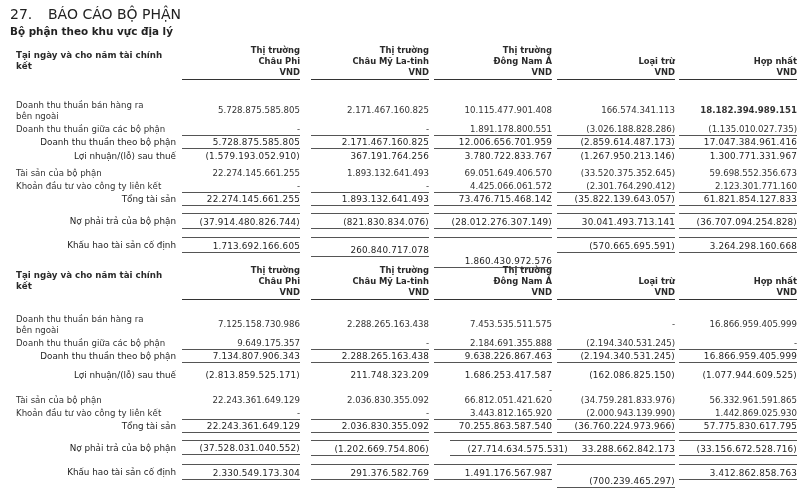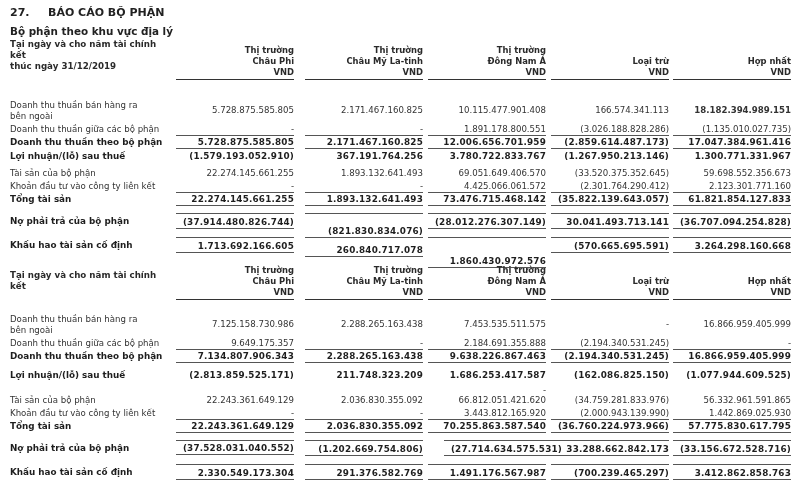--- a/index.html
+++ b/index.html
@@ -5,28 +5,28 @@
   html, body { margin: 0; padding: 0; background: #ffffff; }
   body {
     width: 800px; height: 491px; overflow: hidden;
     font-family: "DejaVu Sans", "Liberation Sans", sans-serif;
     color: #2a2a2a;
     font-size: 8.6px;
     position: relative;
   }
   .heading {
     position: absolute; left: 10px; top: 6px;
-    font-weight: bold; font-size: 11px; color: #222;
+    font-weight: normal; font-size: 14px; color: #222;
   }
   .heading .num { display: inline-block; width: 38px; }
   .subheading {
     position: absolute; left: 10px; top: 25px;
     font-weight: bold; font-size: 10.4px; color: #222;
   }
-  .section { position: absolute; left: 8px; width: 780px; }
+  .section { position: absolute; left: 14px; width: 780px; }
   .hdr { position: relative; height: 36px; }
   .hdr .period {
     position: absolute; left: 2px; bottom: 8px; width: 160px;
     font-weight: bold; font-size: 8.7px; line-height: 11px; color: #2a2a2a;
   }
   .col {
     position: absolute; text-align: right; width: 118px;
   }
   .c1 { left: 168px; }
   .c2 { left: 297px; }
@@ -35,39 +35,38 @@
   .c5 { left: 665px; }
   .hdr .col {
     bottom: 0; font-weight: bold; font-size: 8.4px; line-height: 11px;
     border-bottom: 1.5px solid #333; padding-bottom: 1px;
   }
   .row { position: relative; }
   .row .label {
     position: absolute; left: 2px; width: 160px; color: #333; line-height: 10.5px;
   }
   .row .col { color: #333; line-height: 10.5px; }
-  .row.bold .label, .row.bold .col { font-weight: bold; color: #1e1e1e; }
+  .row.bold .label, .row.bold .col { font-weight: normal; color: #1e1e1e; text-align: right; }
   .row.bold .label { font-size: 8.8px; }
   .row.bold .col { font-size: 8.8px; letter-spacing: 0.2px; }
   .row.ul .col { border-bottom: 1px solid #555; }
   .row.ol .col { border-top: 1px solid #555; }
 </style>
 </head>
 <body>
 
 <div class="heading">
   <span class="num">27.</span><span>BÁO CÁO BỘ PHẬN</span>
 </div>
 <div class="subheading">Bộ phận theo khu vực địa lý</div>
 
 <div class="section" style="top:44px;">
   <div class="hdr">
     <div class="period">
       <div>Tại ngày và cho năm tài chính kết</div>
-      <div>thúc ngày 31/12/2019</div>
     </div>
     <div class="col c1">
         <div>Thị trường</div>
         <div>Châu Phi</div>
         <div>VND</div>
       </div>
     <div class="col c2">
         <div>Thị trường</div>
         <div>Châu Mỹ La-tinh</div>
         <div>VND</div>
@@ -149,21 +148,21 @@
     <div class="col c1">22.274.145.661.255</div>
     <div class="col c2">1.893.132.641.493</div>
     <div class="col c3">73.476.715.468.142</div>
     <div class="col c4">(35.822.139.643.057)</div>
     <div class="col c5">61.821.854.127.833</div>
   </div>
 
   <div class="row bold ol ul" style="position:absolute; top:169px; width:780px;">
     <div class="label" style="top:3px;">Nợ phải trả của bộ phận</div>
     <div class="col c1" style="padding-top:3px;">(37.914.480.826.744)</div>
-    <div class="col c2" style="padding-top:12px;">(821.830.834.076)</div>
+    <div class="col c2" style="padding-top:3px;">(821.830.834.076)</div>
     <div class="col c3" style="padding-top:3px;">(28.012.276.307.149)</div>
     <div class="col c4" style="padding-top:3px;">30.041.493.713.141</div>
     <div class="col c5" style="padding-top:3px;">(36.707.094.254.828)</div>
   </div>
 
   <div class="row bold ol ul" style="position:absolute; top:193px; width:780px;">
     <div class="label" style="top:3px;">Khấu hao tài sản cố định</div>
     <div class="col c1" style="padding-top:3px;">1.713.692.166.605</div>
     <div class="col c2" style="padding-top:7px;">260.840.717.078</div>
     <div class="col c3" style="padding-top:18px;">1.860.430.972.576</div>
@@ -279,16 +278,16 @@
     <div class="col c3" style="padding-top:3px;margin-left:16px;">(27.714.634.575.531)</div>
     <div class="col c4" style="padding-top:3px;">33.288.662.842.173</div>
     <div class="col c5" style="padding-top:3px;">(33.156.672.528.716)</div>
   </div>
 
   <div class="row bold ol ul" style="position:absolute; top:200px; width:780px;">
     <div class="label" style="top:3px;">Khấu hao tài sản cố định</div>
     <div class="col c1" style="padding-top:3px;">2.330.549.173.304</div>
     <div class="col c2" style="padding-top:3px;">291.376.582.769</div>
     <div class="col c3" style="padding-top:3px;">1.491.176.567.987</div>
-    <div class="col c4" style="padding-top:3px;">(700.239.465.297)</div>
+    <div class="col c4" style="padding-top:11px;">(700.239.465.297)</div>
     <div class="col c5" style="padding-top:3px;">3.412.862.858.763</div>
   </div>
 </div>
 
 </body></html>

